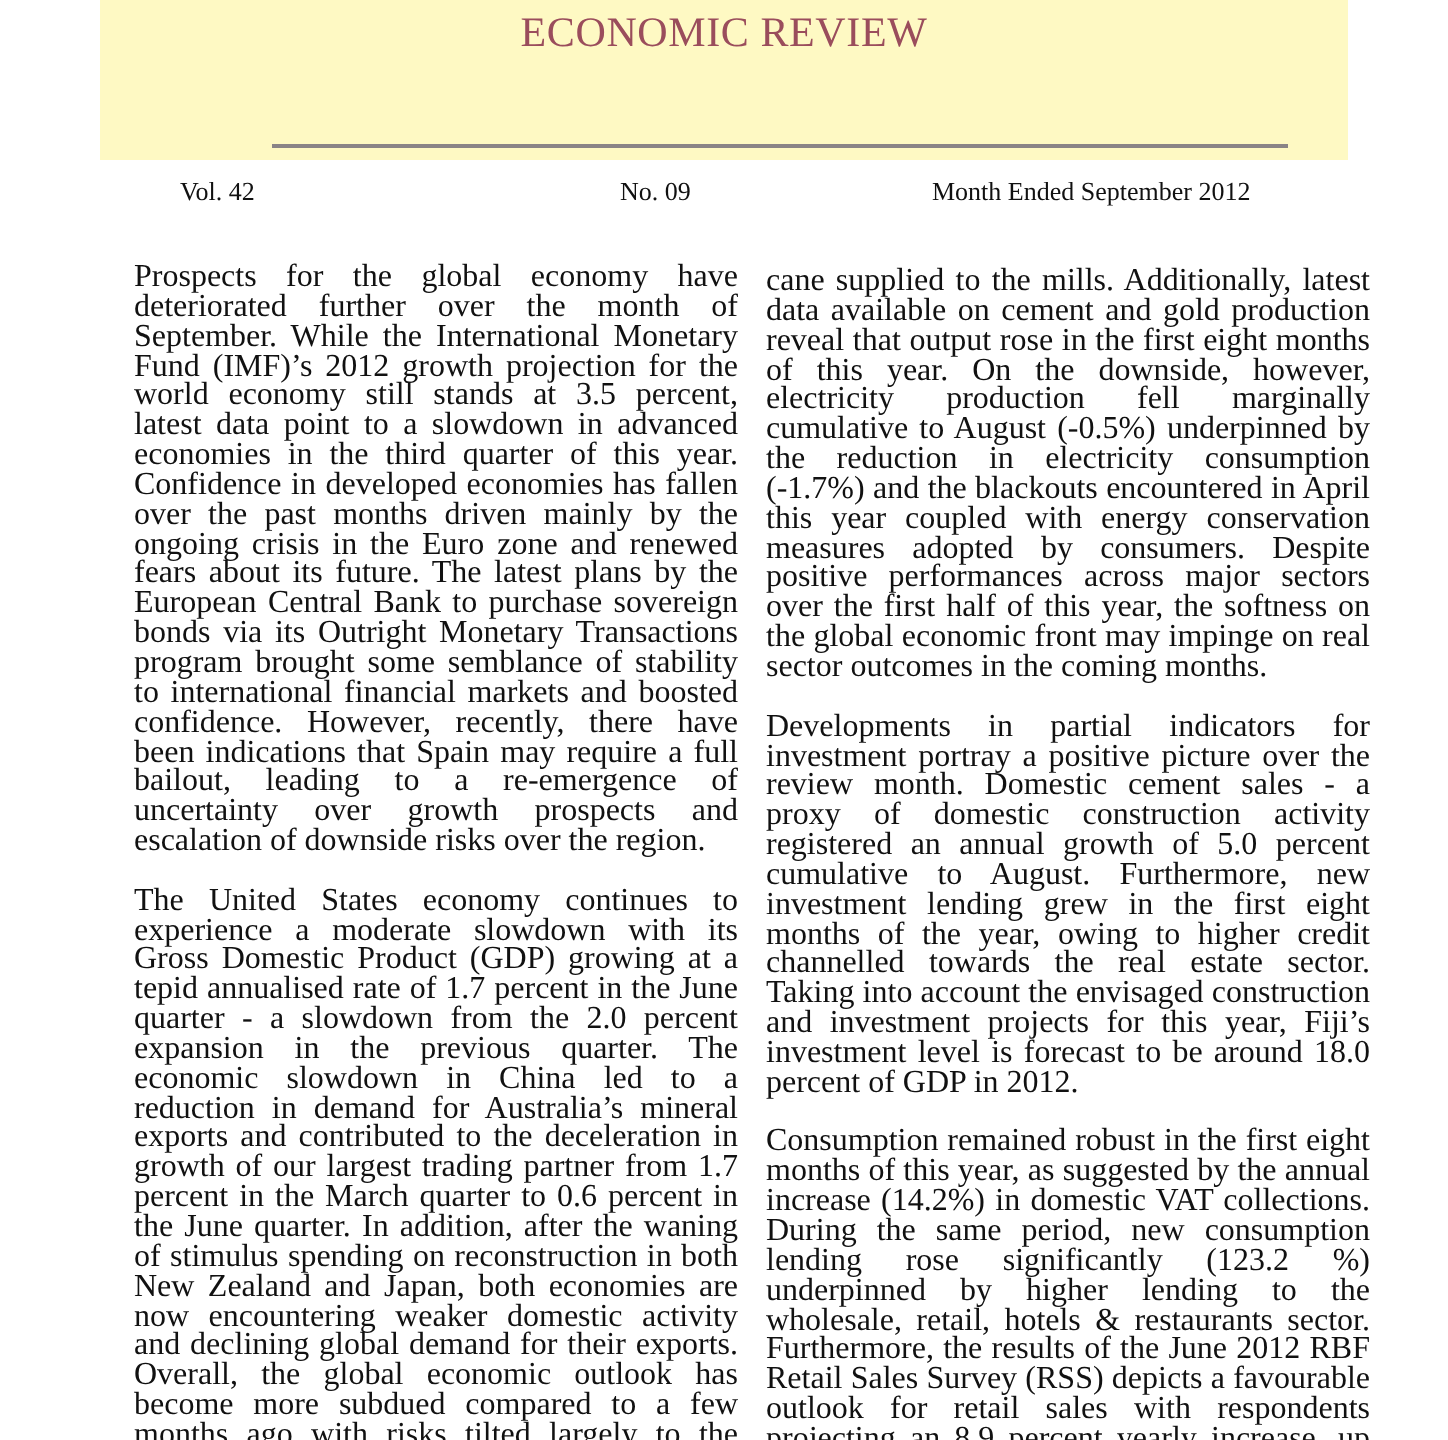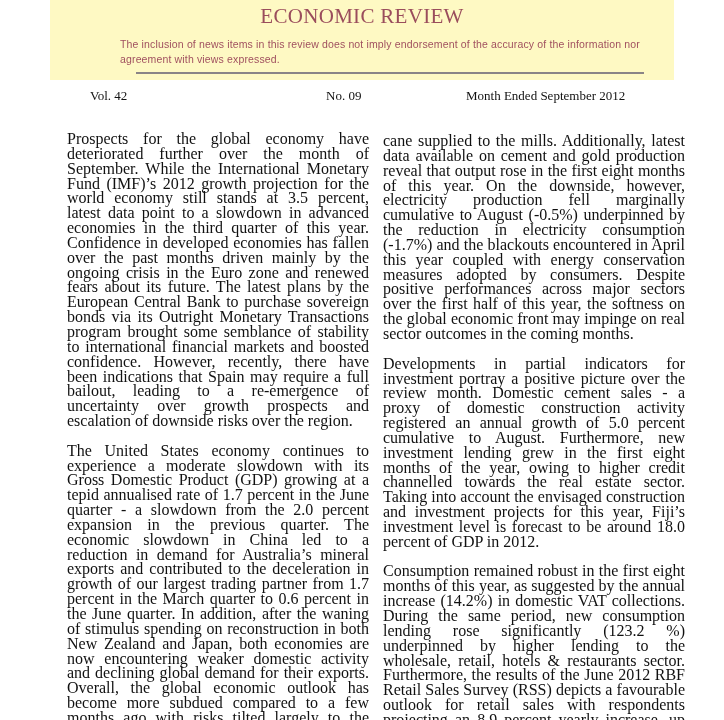--- a/index.html
+++ b/index.html
@@ -84,27 +84,26 @@
     .col-right {
       left: 383px;
       top: 104px;
     }
   </style>
 </head>
 <body>
 
 <div class="masthead">
   <div class="masthead-title">ECONOMIC REVIEW</div>
-  <div class="masthead-disclaimer">The inclusion of news items in this review does not imply endorsement of the accuracy of the information nor agreement with views expressed.</div>
   <div class="masthead-rule"></div>
 </div>
 
 <div class="issue-line">
   <span style="left:90px;">Vol. 42</span>
-  <span style="left:326px;">No. 09</span>
+  <span style="left:310px;">No. 09</span>
   <span style="left:466px;">Month Ended September 2012</span>
 </div>
 
 <div class="col col-left">
   <p>Prospects for the global economy have deteriorated further over the month of September.  While the International Monetary Fund (IMF)’s 2012 growth projection for the world economy still stands at 3.5 percent, latest data point to a slowdown in advanced economies in the third quarter of this year. Confidence in developed economies has fallen over the past months driven mainly by the ongoing crisis in the Euro zone and renewed fears about its future. The latest plans by the European Central Bank to purchase sovereign bonds via its Outright Monetary Transactions program brought some semblance of stability to international financial markets and boosted confidence.  However, recently, there have been indications that Spain may require a full bailout, leading to a re-emergence of uncertainty over growth prospects and escalation of downside risks over the region.</p>
   <p>The United States economy continues to experience a moderate slowdown with its Gross Domestic Product (GDP) growing at a tepid annualised rate of 1.7 percent in the June quarter - a slowdown from the 2.0 percent expansion in the previous quarter. The economic slowdown in China led to a reduction in demand for Australia’s mineral exports and contributed to the deceleration in growth of our largest trading partner from 1.7 percent in the March quarter to 0.6 percent in the June quarter.  In addition, after the waning of stimulus spending on reconstruction in both New Zealand and Japan, both economies are now encountering weaker domestic activity and declining global demand for their exports.  Overall, the global economic outlook has become more subdued compared to a few months ago with risks tilted largely to the downside.</p>
 </div>
 
 <div class="col col-right">
   <p>cane supplied to the mills.  Additionally, latest data available on cement and gold production reveal that output rose in the first eight months of this year.  On the downside, however, electricity production fell marginally cumulative to August (-0.5%) underpinned by the reduction in electricity consumption (-1.7%) and the blackouts encountered in April this year coupled with energy conservation measures adopted by consumers.  Despite positive performances across major sectors over the first half of this year, the softness on the global economic front may impinge on real sector outcomes in the coming months.</p>

